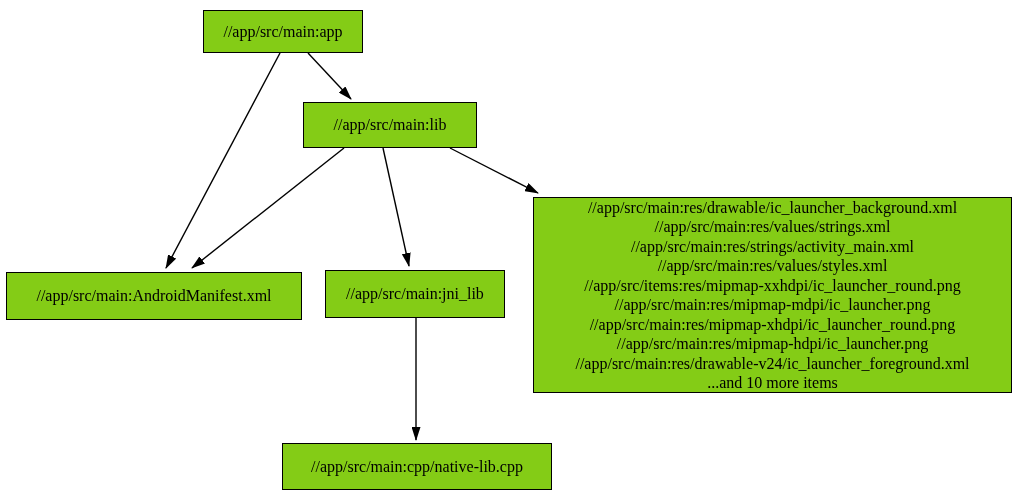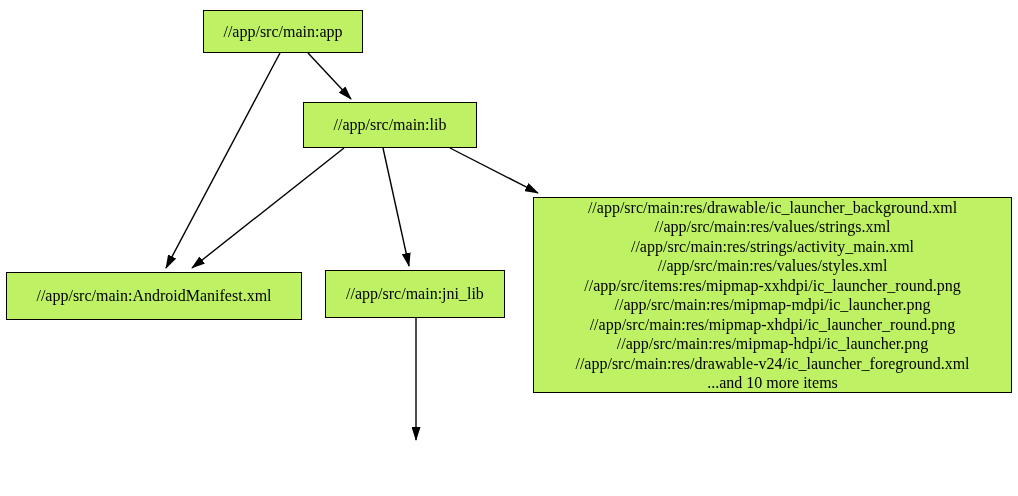--- a/index.html
+++ b/index.html
@@ -21,21 +21,21 @@
     left: 0;
     top: 0;
     width: 1018px;
     height: 496px;
     pointer-events: none;
   }
   .node {
     position: absolute;
     box-sizing: border-box;
     border: 1.5px solid #000000;
-    background: #bef264;
+    background: #84cc16;
     display: flex;
     align-items: center;
     justify-content: center;
     text-align: center;
     font-size: 16px;
     line-height: 19.5px;
     white-space: nowrap;
   }
   .node-app     { left: 203px; top: 10px;  width: 160px; height: 43px; }
   .node-lib     { left: 303px; top: 102px; width: 174px; height: 46px; }
@@ -91,14 +91,17 @@
     <span class="res-line">//app/src/main:res/strings/activity_main.xml</span>
     <span class="res-line">//app/src/main:res/values/styles.xml</span>
     <span class="res-line">//app/src/items:res/mipmap-xxhdpi/ic_launcher_round.png</span>
     <span class="res-line">//app/src/main:res/mipmap-mdpi/ic_launcher.png</span>
     <span class="res-line">//app/src/main:res/mipmap-xhdpi/ic_launcher_round.png</span>
     <span class="res-line">//app/src/main:res/mipmap-hdpi/ic_launcher.png</span>
     <span class="res-line">//app/src/main:res/drawable-v24/ic_launcher_foreground.xml</span>
     <span class="res-line">...and 10 more items</span>
   </div>
 
+  <div class="node node-native">
+    <span>//app/src/main:cpp/native-lib.cpp</span>
+  </div>
 
 </div>
 
 </body></html>

